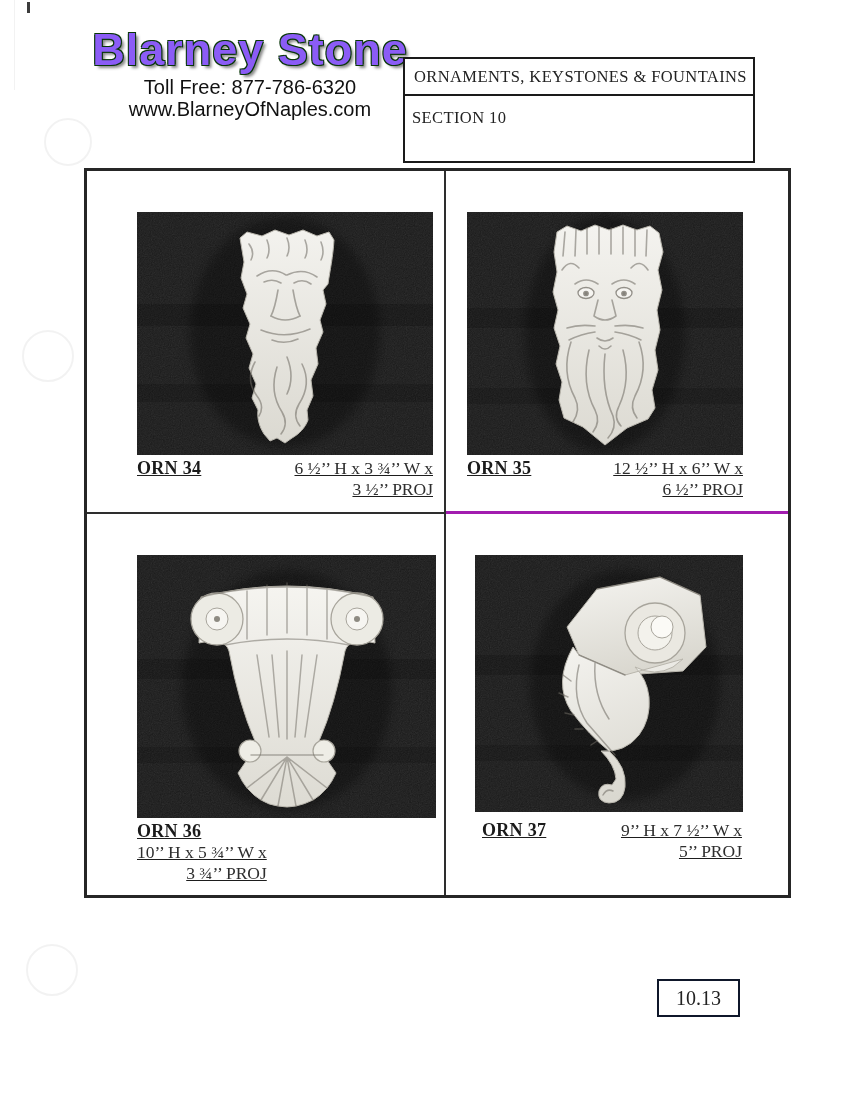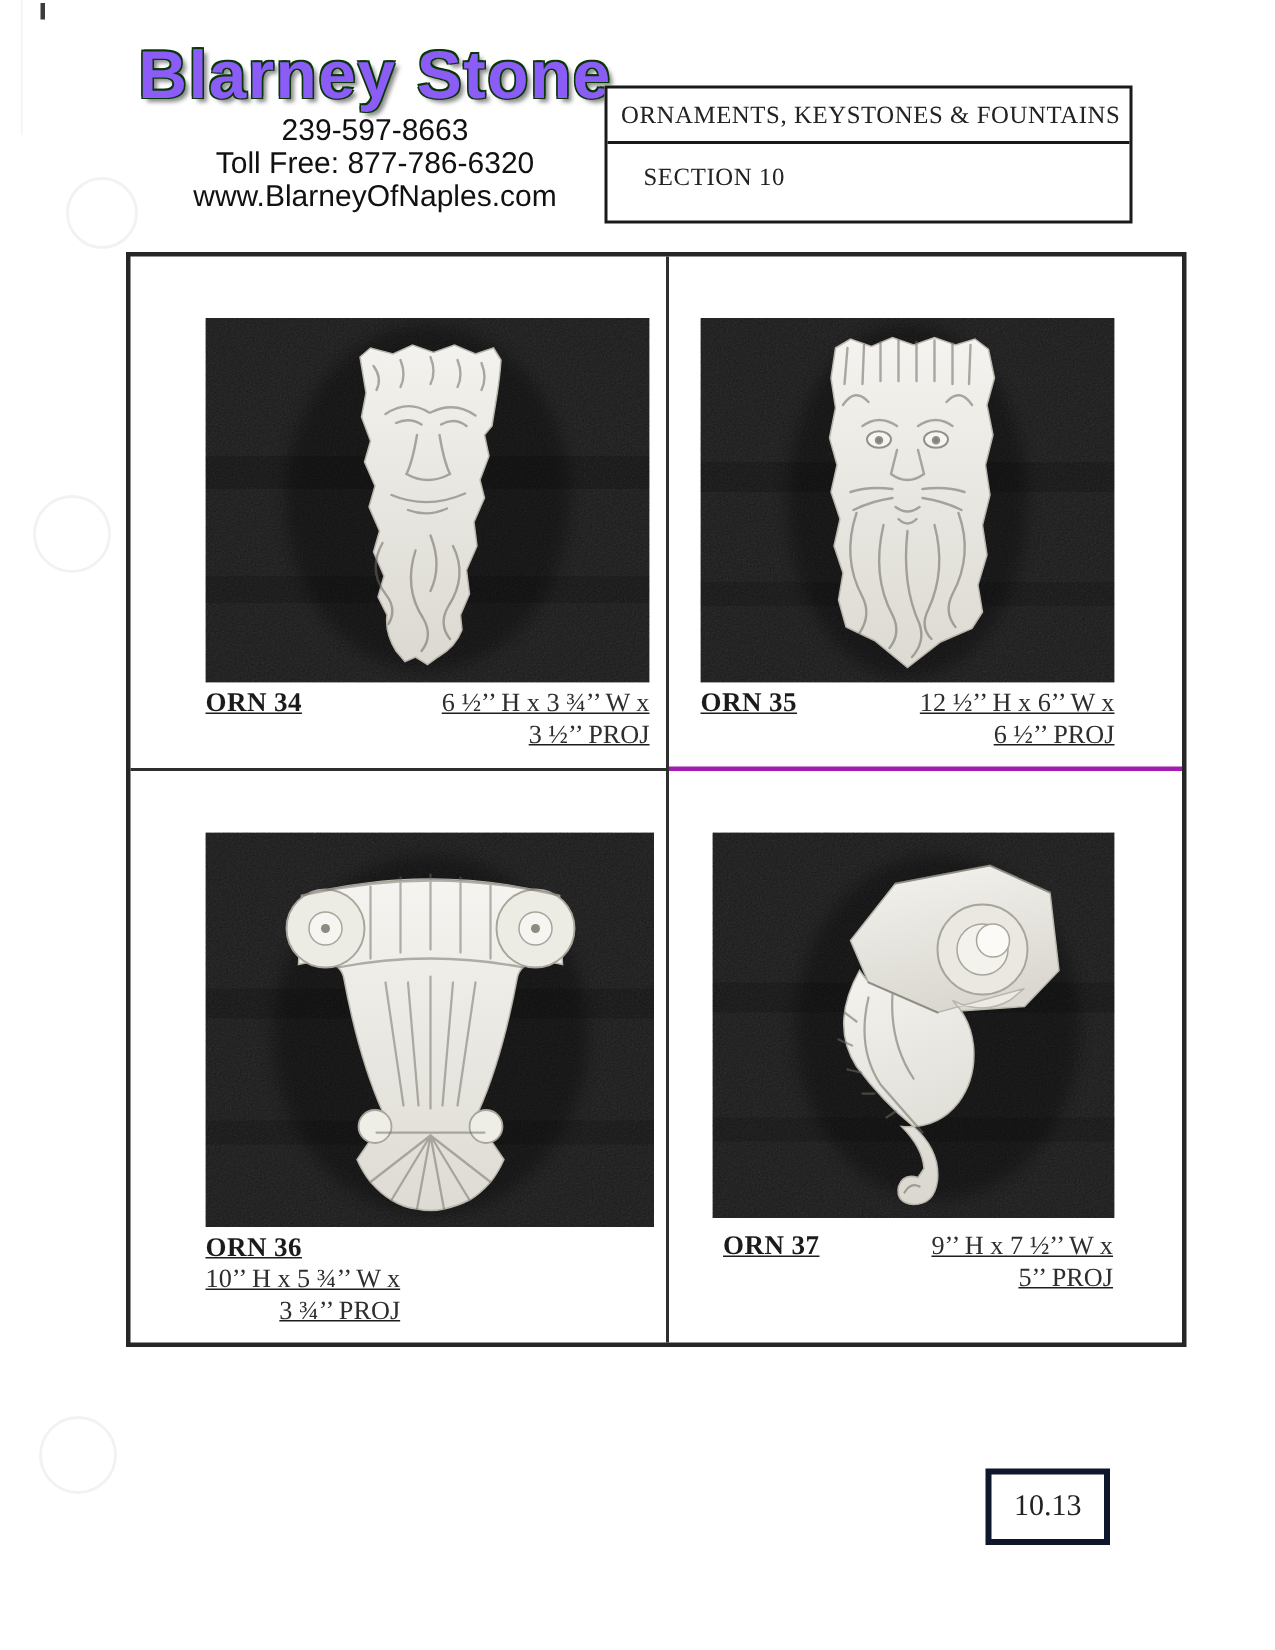--- a/index.html
+++ b/index.html
@@ -6,45 +6,45 @@
   #page{position:relative;width:850px;height:1100px;background:#ffffff;overflow:hidden;
         font-family:"Liberation Serif", serif;color:#1d1d1d;}
 
   
   #logo-block{position:absolute;left:85px;top:24px;width:330px;text-align:center;}
   #logo{font-family:Liberation Sans, sans-serif;font-weight:bold;font-size:45px;line-height:52px;
         color:#8b5cf6;letter-spacing:1px;
         text-shadow:-1px -1px 0 #093709,1px -1px 0 #093709,-1px 1px 0 #093709,1px 1px 0 #093709,3px 3px 3px rgba(40,40,40,.55);}
   .contact-line{font-family:"Liberation Sans", sans-serif;font-size:20px;line-height:22px;color:#111;}
 
-  #section-box{position:absolute;left:403px;top:57px;width:352px;height:92px;
+  #section-box{position:absolute;left:403px;top:57px;width:352px;height:106px;
                border:2px solid #1a1a1a;box-sizing:border-box;background:#fff;}
   #section-box .row1{height:37px;border-bottom:2px solid #1a1a1a;display:flex;align-items:center;
                      padding-left:9px;box-sizing:border-box;}
-  #section-box .row2{height:43px;display:flex;align-items:center;padding-left:24px;box-sizing:border-box;}
+  #section-box .row2{height:43px;display:flex;align-items:center;padding-left:7px;box-sizing:border-box;}
   .section-text{font-size:16.5px;letter-spacing:.4px;color:#222;}
 
   
   #main-box{position:absolute;left:84px;top:168px;width:707px;height:730px;
             border:3px solid #262626;box-sizing:border-box;background:#fff;}
   #grid{display:grid;width:100%;height:100%;
         grid-template-columns:359px 1fr;grid-template-rows:343px 1fr;}
   .cell{position:relative;box-sizing:border-box;}
   .cell.c1{border-right:2px solid #2e2e2e;border-bottom:2px solid #2e2e2e;}
   .cell.c2{border-bottom:3px solid #a21caf;}
   .cell.c3{border-right:2px solid #2e2e2e;}
 
   .photo{position:absolute;display:block;}
   .caption{position:absolute;display:flex;justify-content:space-between;align-items:flex-start;text-decoration:underline;}
   .code{font-weight:bold;font-size:18px;color:#1b1b1b;letter-spacing:.3px;white-space:nowrap;}
   .dims{text-align:right;font-size:17.5px;line-height:21px;color:#2e2e2e;white-space:nowrap;}
 
   
-  #page-num-box{position:absolute;left:657px;top:979px;width:83px;height:51px;
-                border:4px solid #0f172a;box-sizing:border-box;
+  #page-num-box{position:absolute;left:657px;top:979px;width:83px;height:38px;
+                border:2px solid #0f172a;box-sizing:border-box;
                 display:flex;align-items:center;justify-content:center;}
   #page-num{font-size:20px;color:#222;}
 
   
   .punch{position:absolute;border:2px solid rgba(0,0,0,0.05);border-radius:50%;}
   #edge-dash{position:absolute;left:27px;top:2px;width:3px;height:11px;background:#3c3c3c;}
   #edge-line{position:absolute;left:14px;top:0;width:1px;height:90px;background:rgba(0,0,0,0.05);}
 </style>
 </head>
 <body>
@@ -52,21 +52,20 @@
 <div id="page">
 
   <div id="edge-dash"></div>
   <div id="edge-line"></div>
   <div class="punch" style="left:44px;top:118px;width:44px;height:44px;"></div>
   <div class="punch" style="left:22px;top:330px;width:48px;height:48px;"></div>
   <div class="punch" style="left:26px;top:944px;width:48px;height:48px;"></div>
 
   <div id="logo-block">
     <div id="logo">Blarney Stone</div>
-    <div class="contact-line">239-597-8663</div>
     <div class="contact-line">Toll Free: 877-786-6320</div>
     <div class="contact-line">www.BlarneyOfNaples.com</div>
   </div>
 
   <div id="section-box">
     <div class="row1">
         <span class="section-text">ORNAMENTS, KEYSTONES &amp; FOUNTAINS</span>
       </div>
     <div class="row2">
         <span class="section-text">SECTION 10</span>

